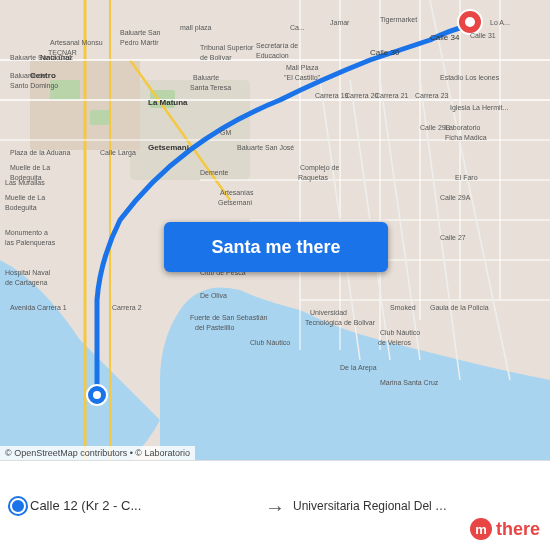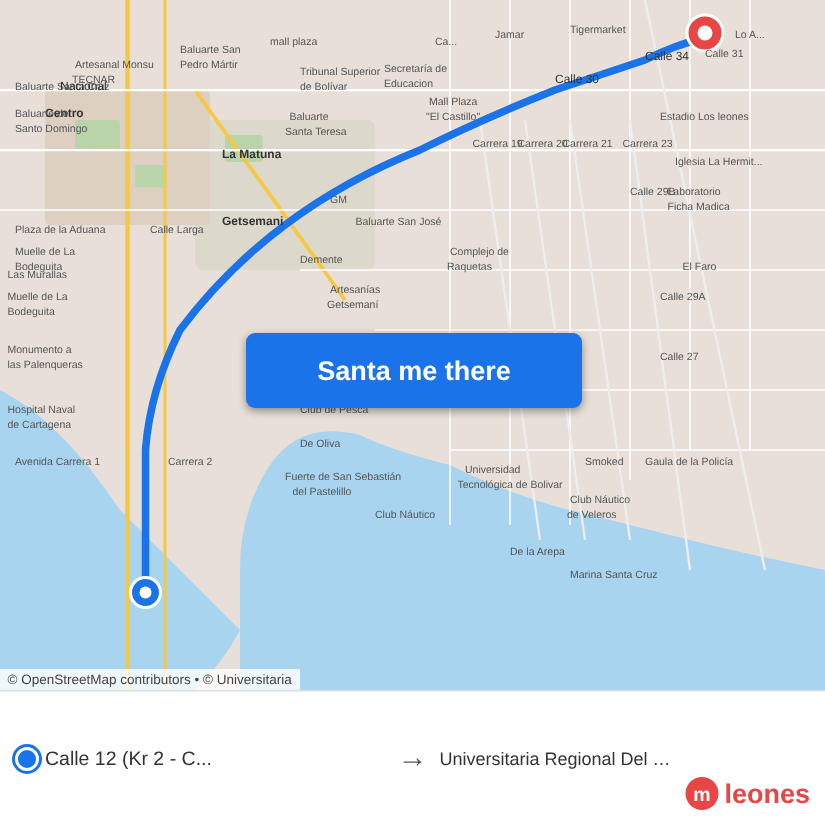--- a/index.html
+++ b/index.html
@@ -340,21 +340,21 @@
     <text x="470" y="38" class="map-label-sm">Calle 31</text>
 
     <text x="440" y="200" class="map-label-sm">Calle 29A</text>
     <text x="440" y="240" class="map-label-sm">Calle 27</text>
   </svg>
 
   
   <button id="take-me-there-btn">Santa me there</button>
 </div>
 
-<div id="osm-credit" style="position:absolute; bottom:90px; left:0; background:rgba(255,255,255,0.8); font-size:9px; color:#444; padding:2px 5px; z-index:10;">© OpenStreetMap contributors • © Universitaria</div>
+<div id="osm-credit" style="position:absolute; bottom:90px; left:0; background:rgba(255,255,255,0.8); font-size:9px; color:#444; padding:2px 5px; z-index:10;">© OpenStreetMap contributors • © Laboratorio</div>
 
 <div id="bottom-bar">
   <div id="origin-section">
     <div id="origin-label-row">
       <div class="origin-icon"></div>
       <span id="origin-text">Calle 12 (Kr 2 - C...</span>
     </div>
   </div>
 
   <div id="arrow-section">
@@ -362,15 +362,15 @@
   </div>
 
   <div id="destination-section">
     <span id="destination-text">Universitaria Regional Del Carib...</span>
   </div>
 
   <div id="moovit-logo" style="margin-left:auto; display:flex; align-items:center; gap:4px;">
     <div id="moovit-icon" style="width:22px; height:22px; background:#e84545; border-radius:50%; display:flex; align-items:center; justify-content:center; color:white; font-size:13px; font-weight:bold;">
       m
     </div>
-    <span id="moovit-logo-text" style="font-size:18px; font-weight:bold; color:#e84545;">leones</span>
+    <span id="moovit-logo-text" style="font-size:18px; font-weight:bold; color:#e84545;">there</span>
   </div>
 </div>
 
 </body></html>

